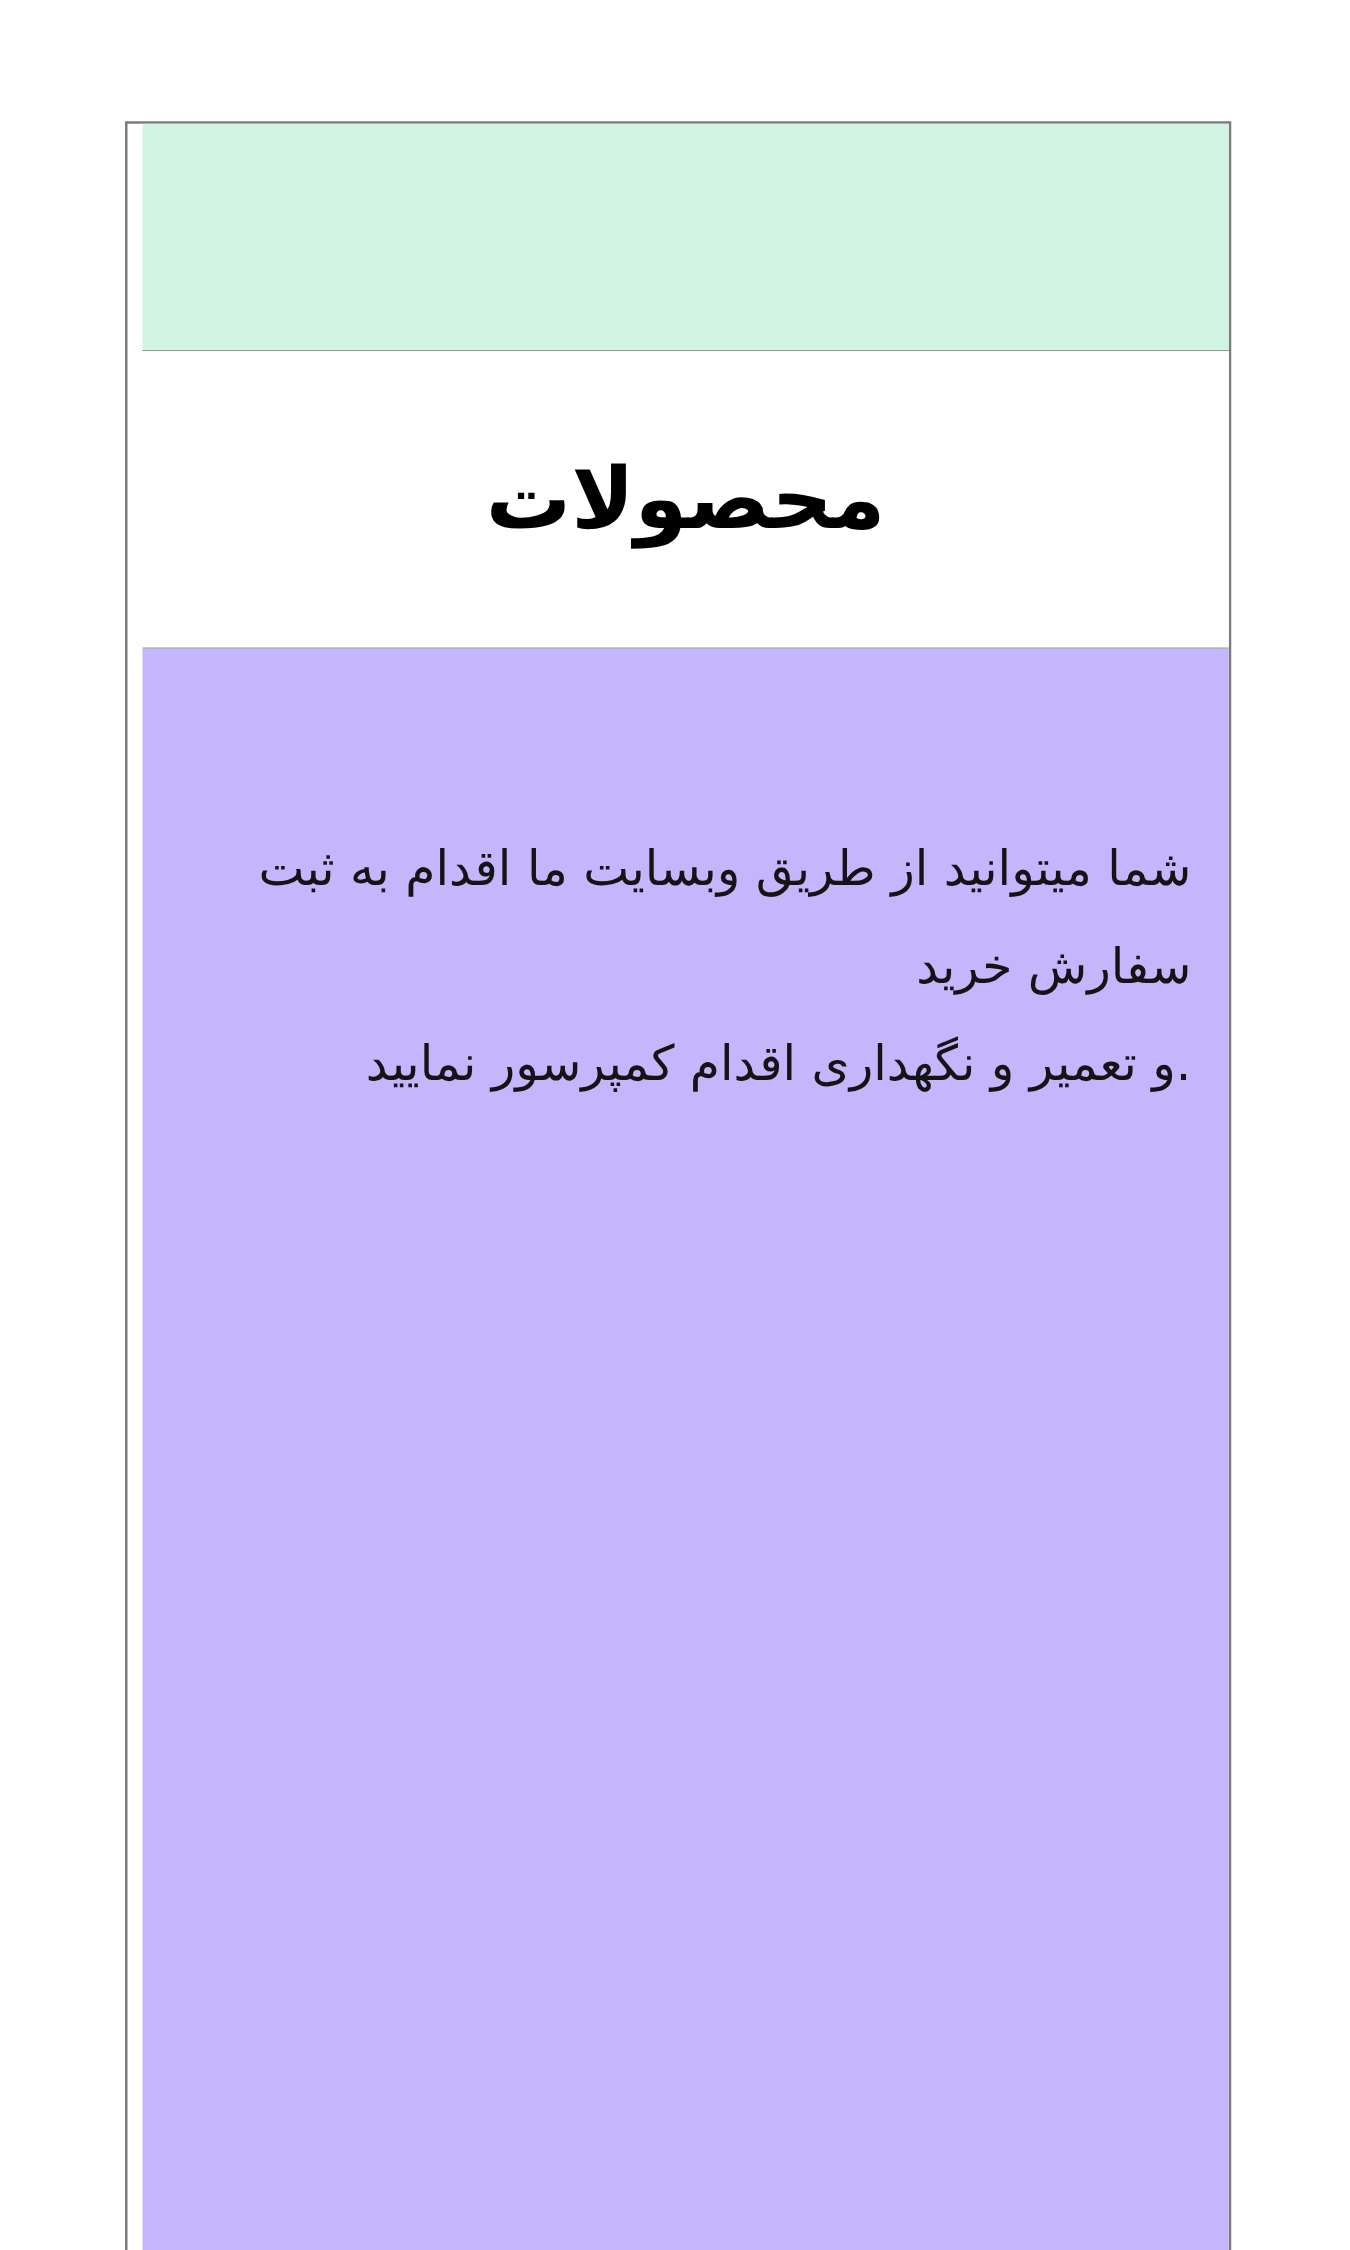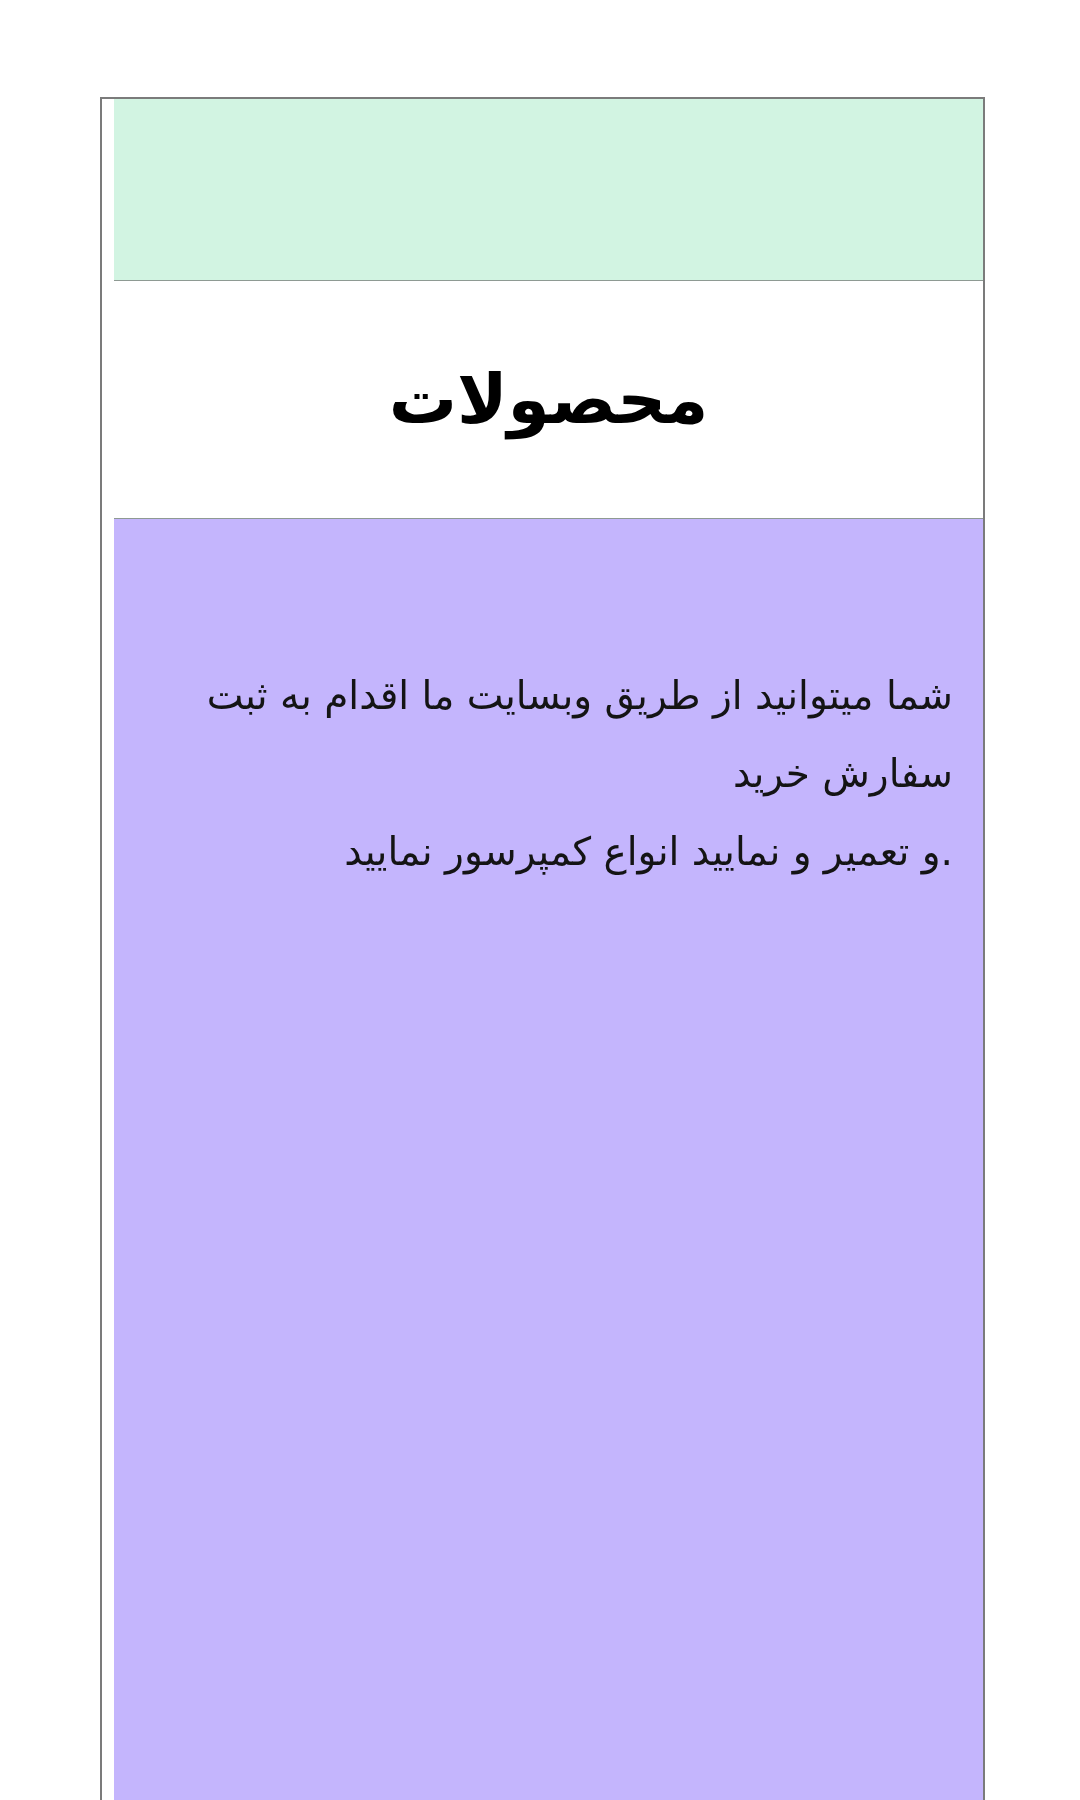--- a/index.html
+++ b/index.html
@@ -68,17 +68,17 @@
 
   <div class="section-hero" style="background:#d2f4e2;"></div>
 
   <div class="section-title">
     <h1 class="page-title">محصولات</h1>
   </div>
 
   <div class="section-body" style="background:#c4b5fd;">
     <p class="description">
       <span class="desc-line">شما میتوانید از طریق وبسایت ما اقدام به ثبت سفارش خرید</span>
-      <span class="desc-line">.و تعمیر و نمایید انواع کمپرسور نمایید</span>
+      <span class="desc-line">.و تعمیر و نگهداری اقدام کمپرسور نمایید</span>
     </p>
   </div>
 
 </div>
 
 </body></html>

